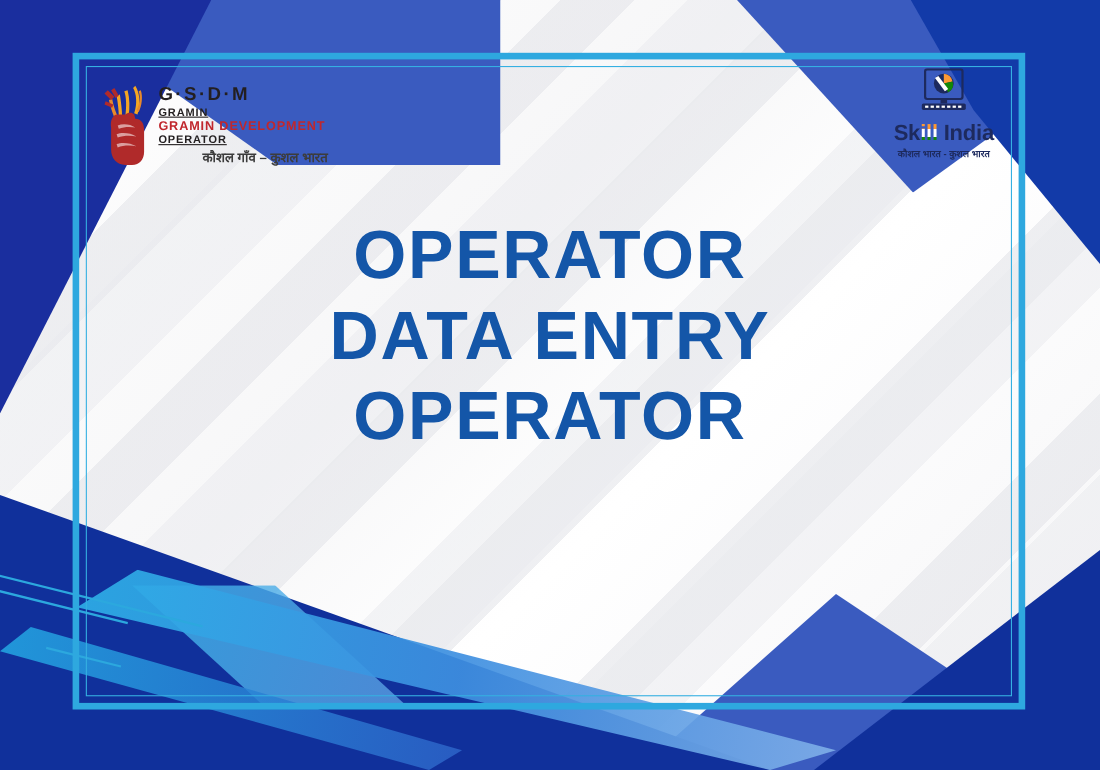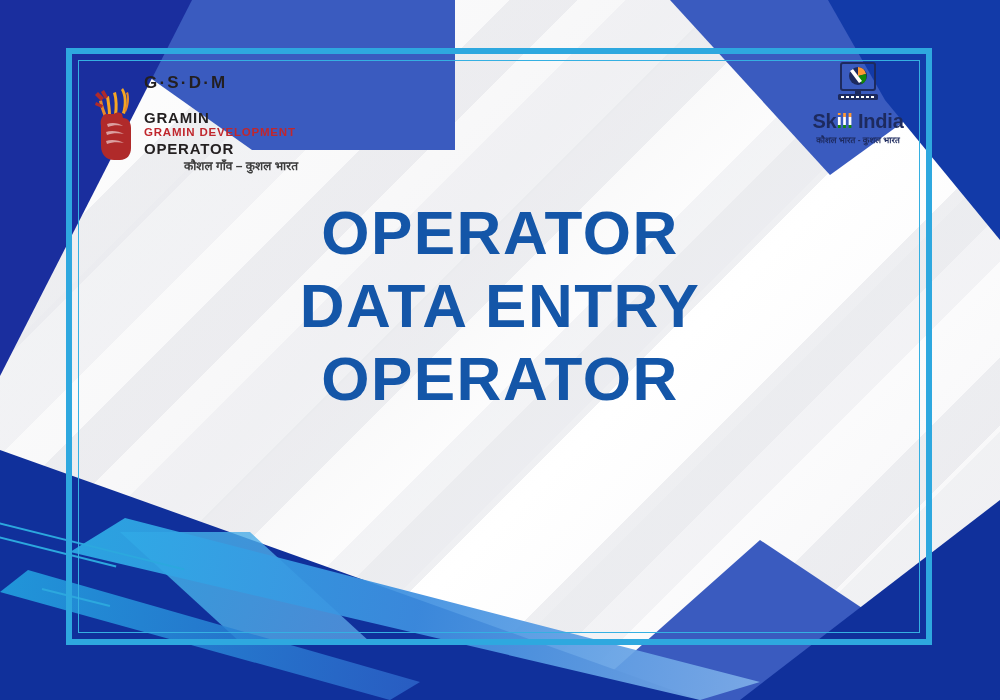--- a/index.html
+++ b/index.html
@@ -147,28 +147,29 @@
     display: flex;
     flex-direction: column;
     justify-content: center;
     line-height: 1;
   }
   .gsdm-abbr {
     font-size: 17px;
     font-weight: bold;
     letter-spacing: 2.2px;
     color: #231f20;
-    margin-bottom: 19px;
+    margin-bottom: 4px;
   }
   .gsdm-l1, .gsdm-l3 {
-    font-size: 15px;
+    font-size: 10px;
     font-weight: bold;
     letter-spacing: 0.8px;
     color: #231f20;
     margin-bottom: 2px;
+    text-decoration: underline;
   }
   .gsdm-l2 {
     font-size: 11.5px;
     font-weight: bold;
     letter-spacing: 0.8px;
     color: #C0272D;
     margin-bottom: 2px;
   }
   .gsdm-hi {
     font-size: 12px;

